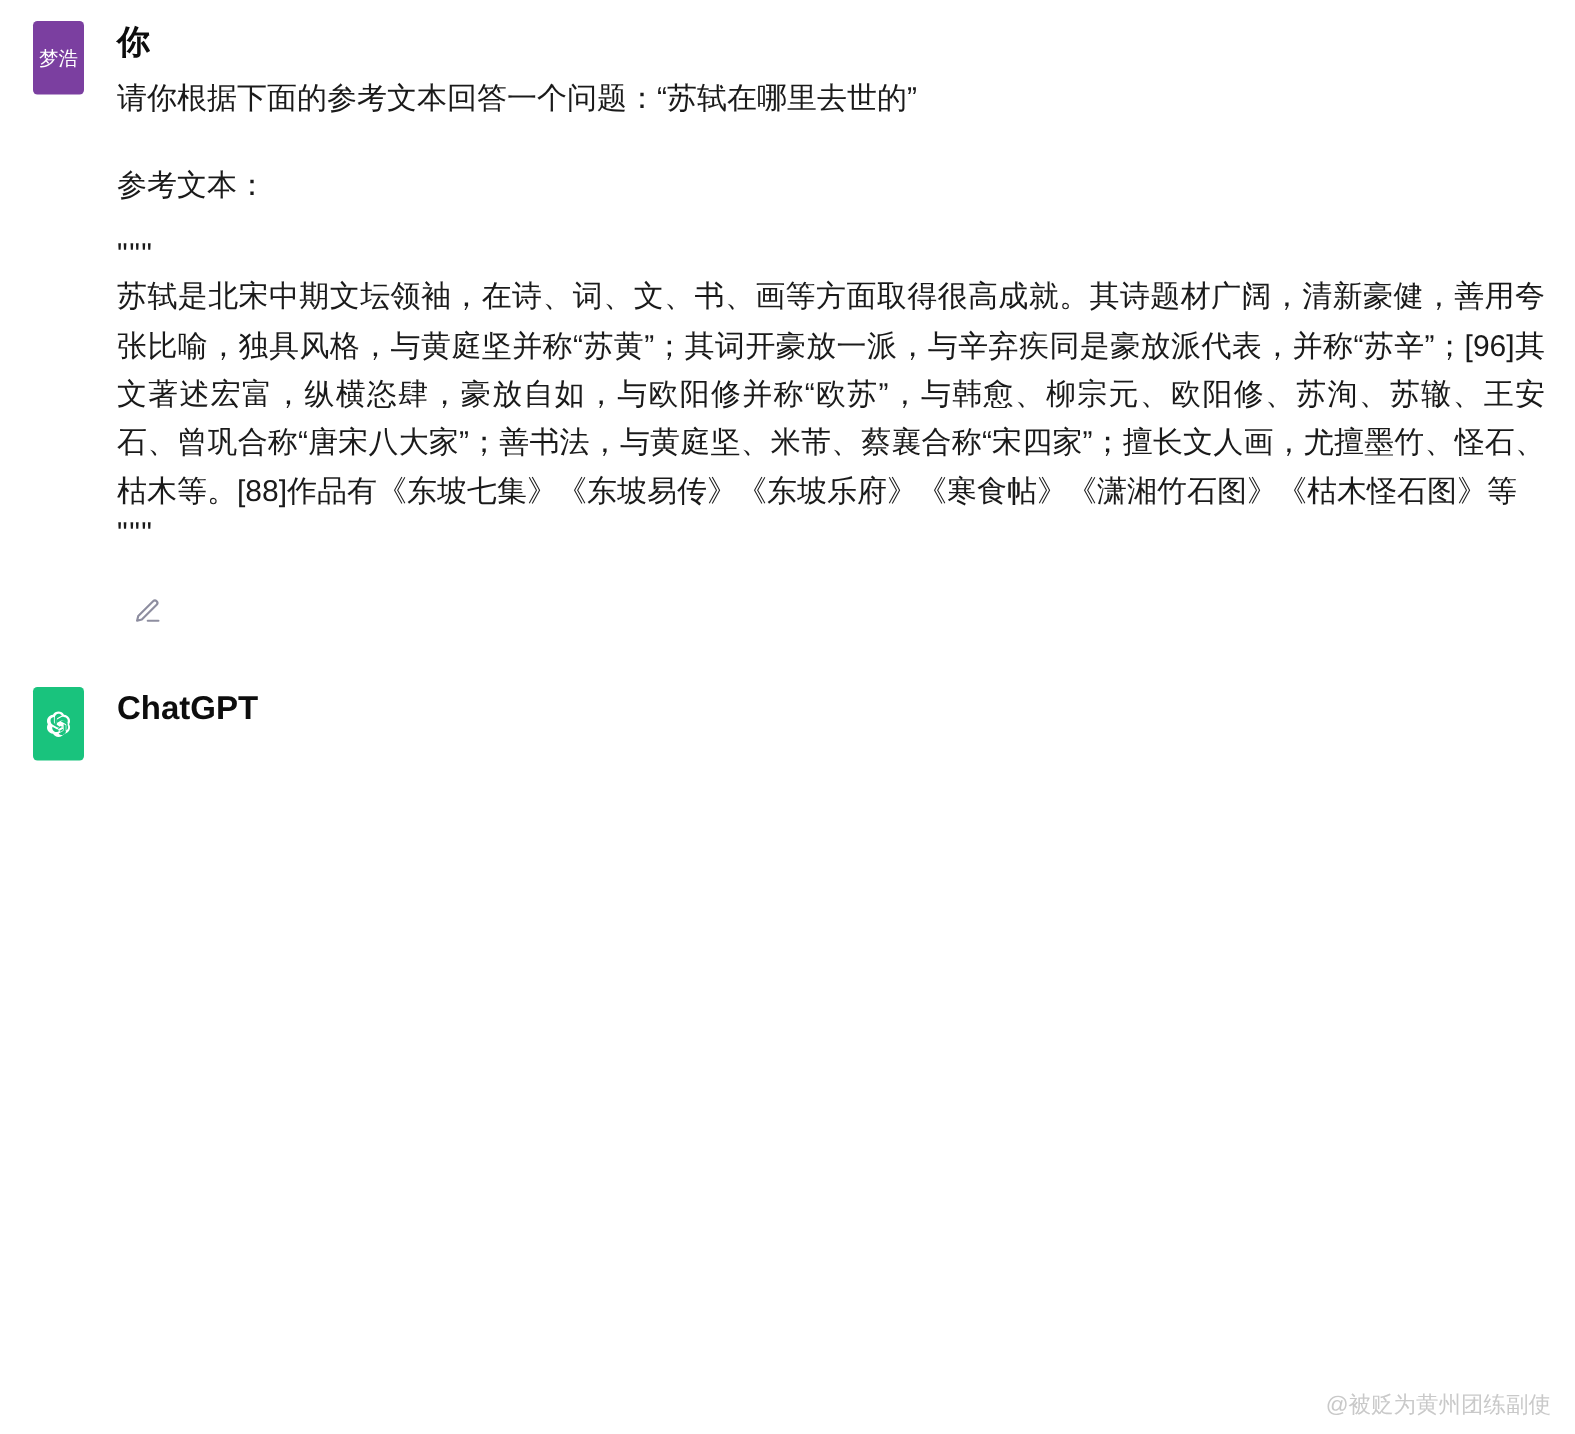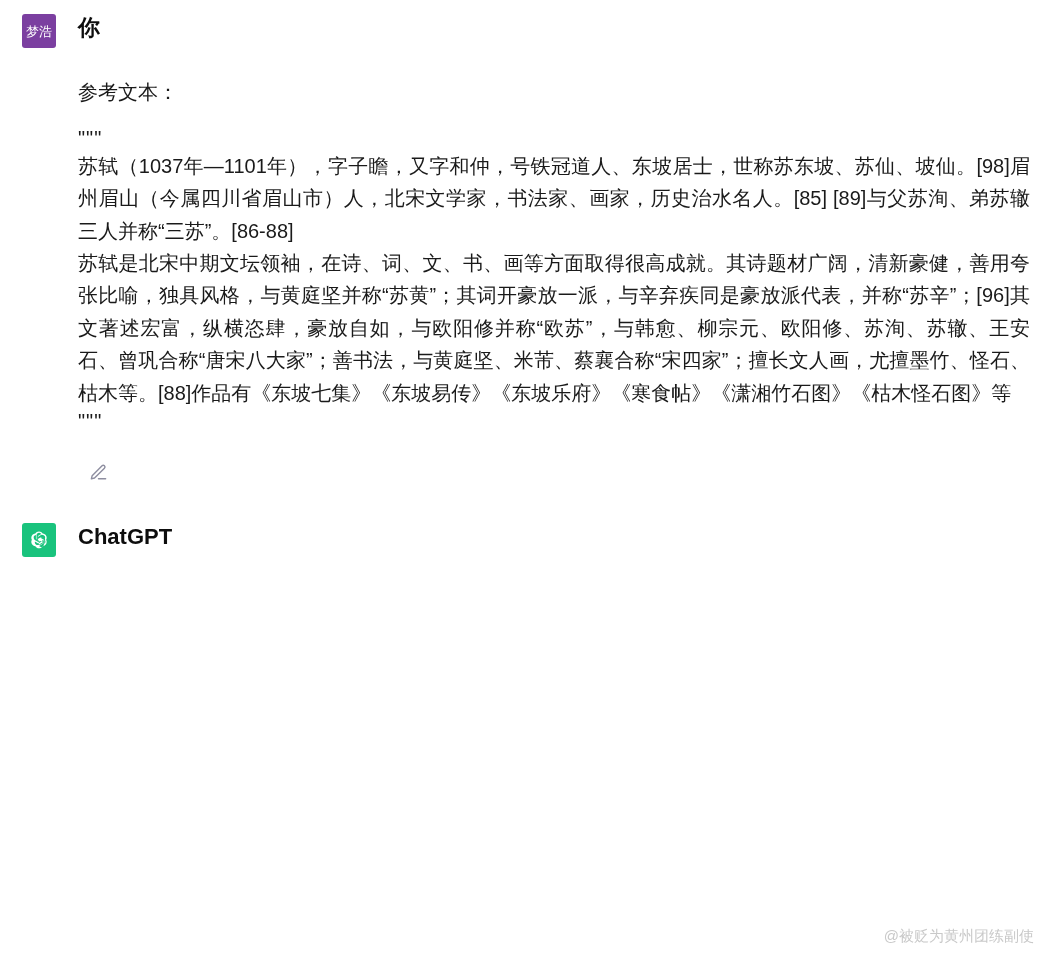--- a/index.html
+++ b/index.html
@@ -24,21 +24,21 @@
   .message {
     display: flex;
     align-items: flex-start;
     padding: 0 20px 0 22px;
     margin-bottom: 6px;
   }
 
   .avatar {
     flex: 0 0 auto;
     width: 34px;
-    height: 34px;
+    height: 49px;
     border-radius: 4px;
     margin-right: 22px;
     display: flex;
     align-items: center;
     justify-content: center;
     font-size: 13px;
     color: #fff;
     letter-spacing: 0px;
     user-select: none;
   }
@@ -140,28 +140,28 @@
 </head>
 <body>
 
 <div class="conversation">
 
   <div class="message">
     <div class="avatar user">梦浩</div>
     <div class="body-col">
       <div class="author">你</div>
 
+      <div class="msg-text para">请你根据下面的参考文本回答一个问题：“苏轼在哪里去世的”</div>
 
       <div class="spacer"></div>
 
       <div class="msg-text ref-label">参考文本：</div>
       <div class="quote-marks">"""</div>
 
       <div class="block">
-        <p>苏轼（1037年—1101年），字子瞻，又字和仲，号铁冠道人、东坡居士，世称苏东坡、苏仙、坡仙。[98]眉州眉山（今属四川省眉山市）人，北宋文学家，书法家、画家，历史治水名人。[85] [89]与父苏洵、弟苏辙三人并称“三苏”。[86-88]</p>
         <p>苏轼是北宋中期文坛领袖，在诗、词、文、书、画等方面取得很高成就。其诗题材广阔，清新豪健，善用夸张比喻，独具风格，与黄庭坚并称“苏黄”；其词开豪放一派，与辛弃疾同是豪放派代表，并称“苏辛”；[96]其文著述宏富，纵横恣肆，豪放自如，与欧阳修并称“欧苏”，与韩愈、柳宗元、欧阳修、苏洵、苏辙、王安石、曾巩合称“唐宋八大家”；善书法，与黄庭坚、米芾、蔡襄合称“宋四家”；擅长文人画，尤擅墨竹、怪石、枯木等。[88]作品有《东坡七集》《东坡易传》《东坡乐府》《寒食帖》《潇湘竹石图》《枯木怪石图》等</p>
       </div>
 
       <div class="quote-marks">"""</div>
 
       <div class="actions">
         <div class="icon-btn" title="edit">
           <svg width="19" height="19" viewBox="0 0 24 24" fill="none" stroke="currentColor" stroke-width="1.8" stroke-linecap="round" stroke-linejoin="round">
             <path d="M12 20h9"></path>
             <path d="M16.5 3.5a2.12 2.12 0 0 1 3 3L7 19l-4 1 1-4Z"></path>

